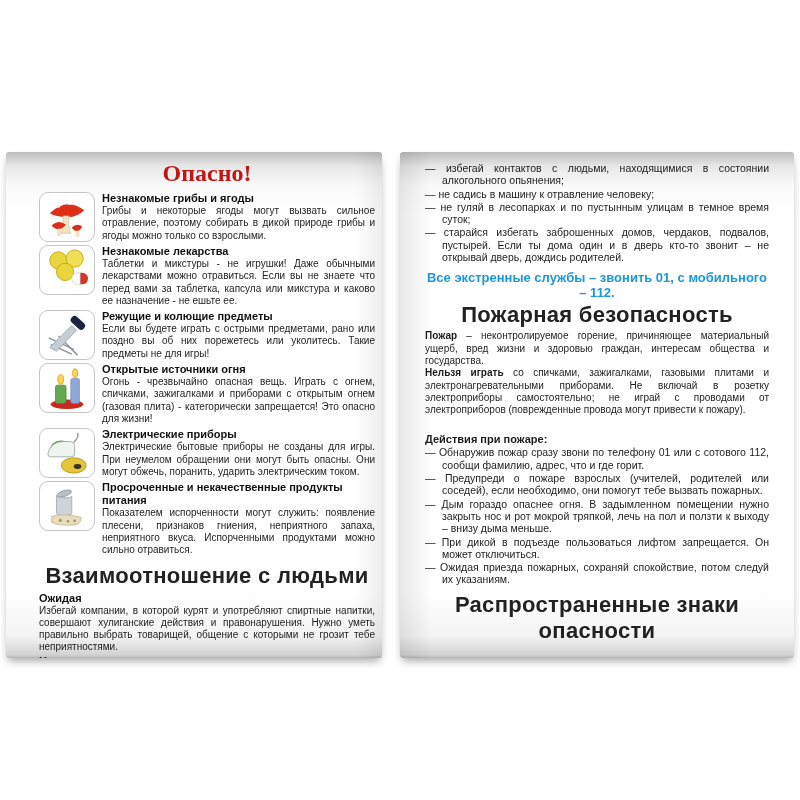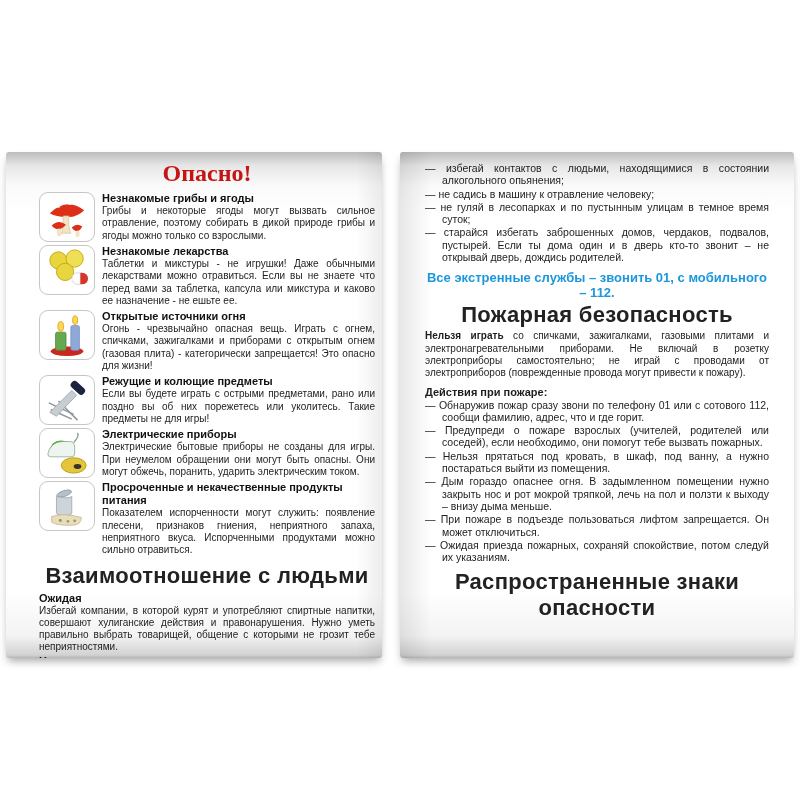--- a/index.html
+++ b/index.html
@@ -30,21 +30,21 @@
   .sec-body{flex:1;}
   h3{font-size:11px;font-weight:bold;margin:0;line-height:13px;color:#111;}
   p.body{font-size:10px;line-height:12.3px;margin:0;text-align:justify;}
   p.bullet{font-size:10.5px;line-height:12.3px;margin:0 0 1px 0;text-align:justify;
            padding-left:17px;text-indent:-17px;}
   .people p.body{margin-bottom:1px;}
 
   .emergency{color:#1d97db;font-weight:bold;font-size:13px;text-align:center;margin:7px 0 0 0;}
   .fire-title{margin:2px 0 2px 0;}
   .lead{font-weight:bold;}
-  .actions{font-size:11px;font-weight:bold;margin:6px 0 0 0;line-height:13px;}
+  .actions{font-size:11px;font-weight:bold;margin:17px 0 0 0;line-height:13px;}
 </style>
 </head>
 <body>
 
 <div class="canvas">
   <div class="spread">
 
     <div class="page page-left">
       <div class="inner">
         <div class="danger-title">Опасно!</div>
@@ -80,48 +80,48 @@
           </div>
           <div class="sec-body">
             <h3>Незнакомые лекарства</h3>
             <p class="body">Таблетки и микстуры - не игрушки! Даже обычными лекарствами можно отравиться. Если вы не знаете что перед вами за таблетка, капсула или микстура и каково ее назначение - не ешьте ее.</p>
           </div>
         </div>
 
         <div class="sec">
           <div class="thumb">
             <svg viewBox="0 0 46 46" width="46" height="44">
-              <ellipse cx="23" cy="40" rx="17" ry="5" fill="#c8291c"></ellipse>
-              <rect x="11" y="20" width="11" height="19" rx="2" fill="#64a84f" stroke="#4d8a3c" stroke-width="0.8"></rect>
-              <rect x="27" y="13" width="9" height="26" rx="2" fill="#8fa8d8" stroke="#7490c4" stroke-width="0.8"></rect>
-              <ellipse cx="16.5" cy="14" rx="3" ry="5" fill="#f8d759" stroke="#eda41b" stroke-width="1"></ellipse>
-              <ellipse cx="31.5" cy="7.5" rx="2.6" ry="4.5" fill="#f8d759" stroke="#eda41b" stroke-width="1"></ellipse>
-            </svg>
-          </div>
-          <div class="sec-body">
-            <h3>Открытые источники огня</h3>
-            <p class="body">Огонь - чрезвычайно опасная вещь. Играть с огнем, спичками, зажигалками и приборами с открытым огнем (газовая плита) - категорически запрещается! Это опасно для жизни!</p>
-          </div>
-        </div>
-
-        <div class="sec">
-          <div class="thumb">
-            <svg viewBox="0 0 46 46" width="46" height="44">
               <g stroke="#8f979e" stroke-width="1.6">
                 <line x1="4" y1="26" x2="30" y2="38"></line>
                 <line x1="6" y1="33" x2="28" y2="43"></line>
                 <line x1="14" y1="24" x2="34" y2="44"></line>
               </g>
               <polygon points="5,36 28,13 33,18 12,40" fill="#c6ced4" stroke="#97a0a7" stroke-width="0.8"></polygon>
               <rect x="26" y="6" width="17" height="8" rx="3.5" transform="rotate(42 34 10)" fill="#1d2440"></rect>
             </svg>
           </div>
           <div class="sec-body">
             <h3>Режущие и колющие предметы</h3>
             <p class="body">Если вы будете играть с острыми предметами, рано или поздно вы об них порежетесь или уколитесь. Такие предметы не для игры!</p>
+          </div>
+        </div>
+
+        <div class="sec">
+          <div class="thumb">
+            <svg viewBox="0 0 46 46" width="46" height="44">
+              <ellipse cx="23" cy="40" rx="17" ry="5" fill="#c8291c"></ellipse>
+              <rect x="11" y="20" width="11" height="19" rx="2" fill="#64a84f" stroke="#4d8a3c" stroke-width="0.8"></rect>
+              <rect x="27" y="13" width="9" height="26" rx="2" fill="#8fa8d8" stroke="#7490c4" stroke-width="0.8"></rect>
+              <ellipse cx="16.5" cy="14" rx="3" ry="5" fill="#f8d759" stroke="#eda41b" stroke-width="1"></ellipse>
+              <ellipse cx="31.5" cy="7.5" rx="2.6" ry="4.5" fill="#f8d759" stroke="#eda41b" stroke-width="1"></ellipse>
+            </svg>
+          </div>
+          <div class="sec-body">
+            <h3>Открытые источники огня</h3>
+            <p class="body">Огонь - чрезвычайно опасная вещь. Играть с огнем, спичками, зажигалками и приборами с открытым огнем (газовая плита) - категорически запрещается! Это опасно для жизни!</p>
           </div>
         </div>
 
         <div class="sec">
           <div class="thumb">
             <svg viewBox="0 0 46 46" width="46" height="44">
               <path d="M3 24 Q5 11 19 11 L26 11 Q31 11 31 17 L31 24 Q31 27 27 27 L6 27 Q3 27 3 24 Z" fill="#eef4ee" stroke="#9fb3a6" stroke-width="1"></path>
               <path d="M8 13 Q14 8 22 11 L19 11 Q8 11 5 20 Z" fill="#5aa44c"></path>
               <path d="M30 12 q6 -6 4 -10" fill="none" stroke="#8aa08f" stroke-width="1.4"></path>
               <ellipse cx="30" cy="36" rx="13" ry="8" fill="#e4c53c" stroke="#b99d18" stroke-width="1"></ellipse>
@@ -165,29 +165,29 @@
       <div class="inner">
         <p class="bullet">— избегай контактов с людьми, находящимися в состоянии алкогольного опьянения;</p>
         <p class="bullet">— не садись в машину к отравление человеку;</p>
         <p class="bullet">— не гуляй в лесопарках и по пустынным улицам в темное время суток;</p>
         <p class="bullet">— старайся избегать заброшенных домов, чердаков, подвалов, пустырей. Если ты дома один и в дверь кто-то звонит – не открывай дверь, дождись родителей.</p>
 
         <p class="emergency">Все экстренные службы – звонить 01, с мобильного – 112.</p>
 
         <div class="big-title fire-title">Пожарная безопасность</div>
 
+        <p class="body"><span class="lead">Пожар</span><span> – неконтролируемое горение, причиняющее материальный ущерб, вред жизни и здоровью граждан, интересам общества и государства.</span></p>
         <p class="body"><span class="lead">Нельзя играть</span><span> со спичками, зажигалками, газовыми плитами и электронагревательными приборами. Не включай в розетку электроприборы самостоятельно; не играй с проводами от электроприборов (поврежденные провода могут привести к пожару).</span></p>
 
         <p class="actions">Действия при пожаре:</p>
 
         <p class="bullet">— Обнаружив пожар сразу звони по телефону 01 или с сотового 112, сообщи фамилию, адрес, что и где горит.</p>
         <p class="bullet">— Предупреди о пожаре взрослых (учителей, родителей или соседей), если необходимо, они помогут тебе вызвать пожарных.</p>
-        <p class="bullet">— Нельзя прятаться под кровать, в шкаф, под ванну, а нужно постараться выйти из помещения.</p>
         <p class="bullet">— Дым гораздо опаснее огня. В задымленном помещении нужно закрыть нос и рот мокрой тряпкой, лечь на пол и ползти к выходу – внизу дыма меньше.</p>
-        <p class="bullet">— При пожаре в подъезде пользоваться лифтом запрещается. Он может отключиться.</p>
+        <p class="bullet">— При дикой в подъезде пользоваться лифтом запрещается. Он может отключиться.</p>
         <p class="bullet">— Ожидая приезда пожарных, сохраняй спокойствие, потом следуй их указаниям.</p>
 
         <div class="big-title">Распространенные знаки опасности</div>
 
       </div>
     </div>
 
   </div>
 </div>
 

